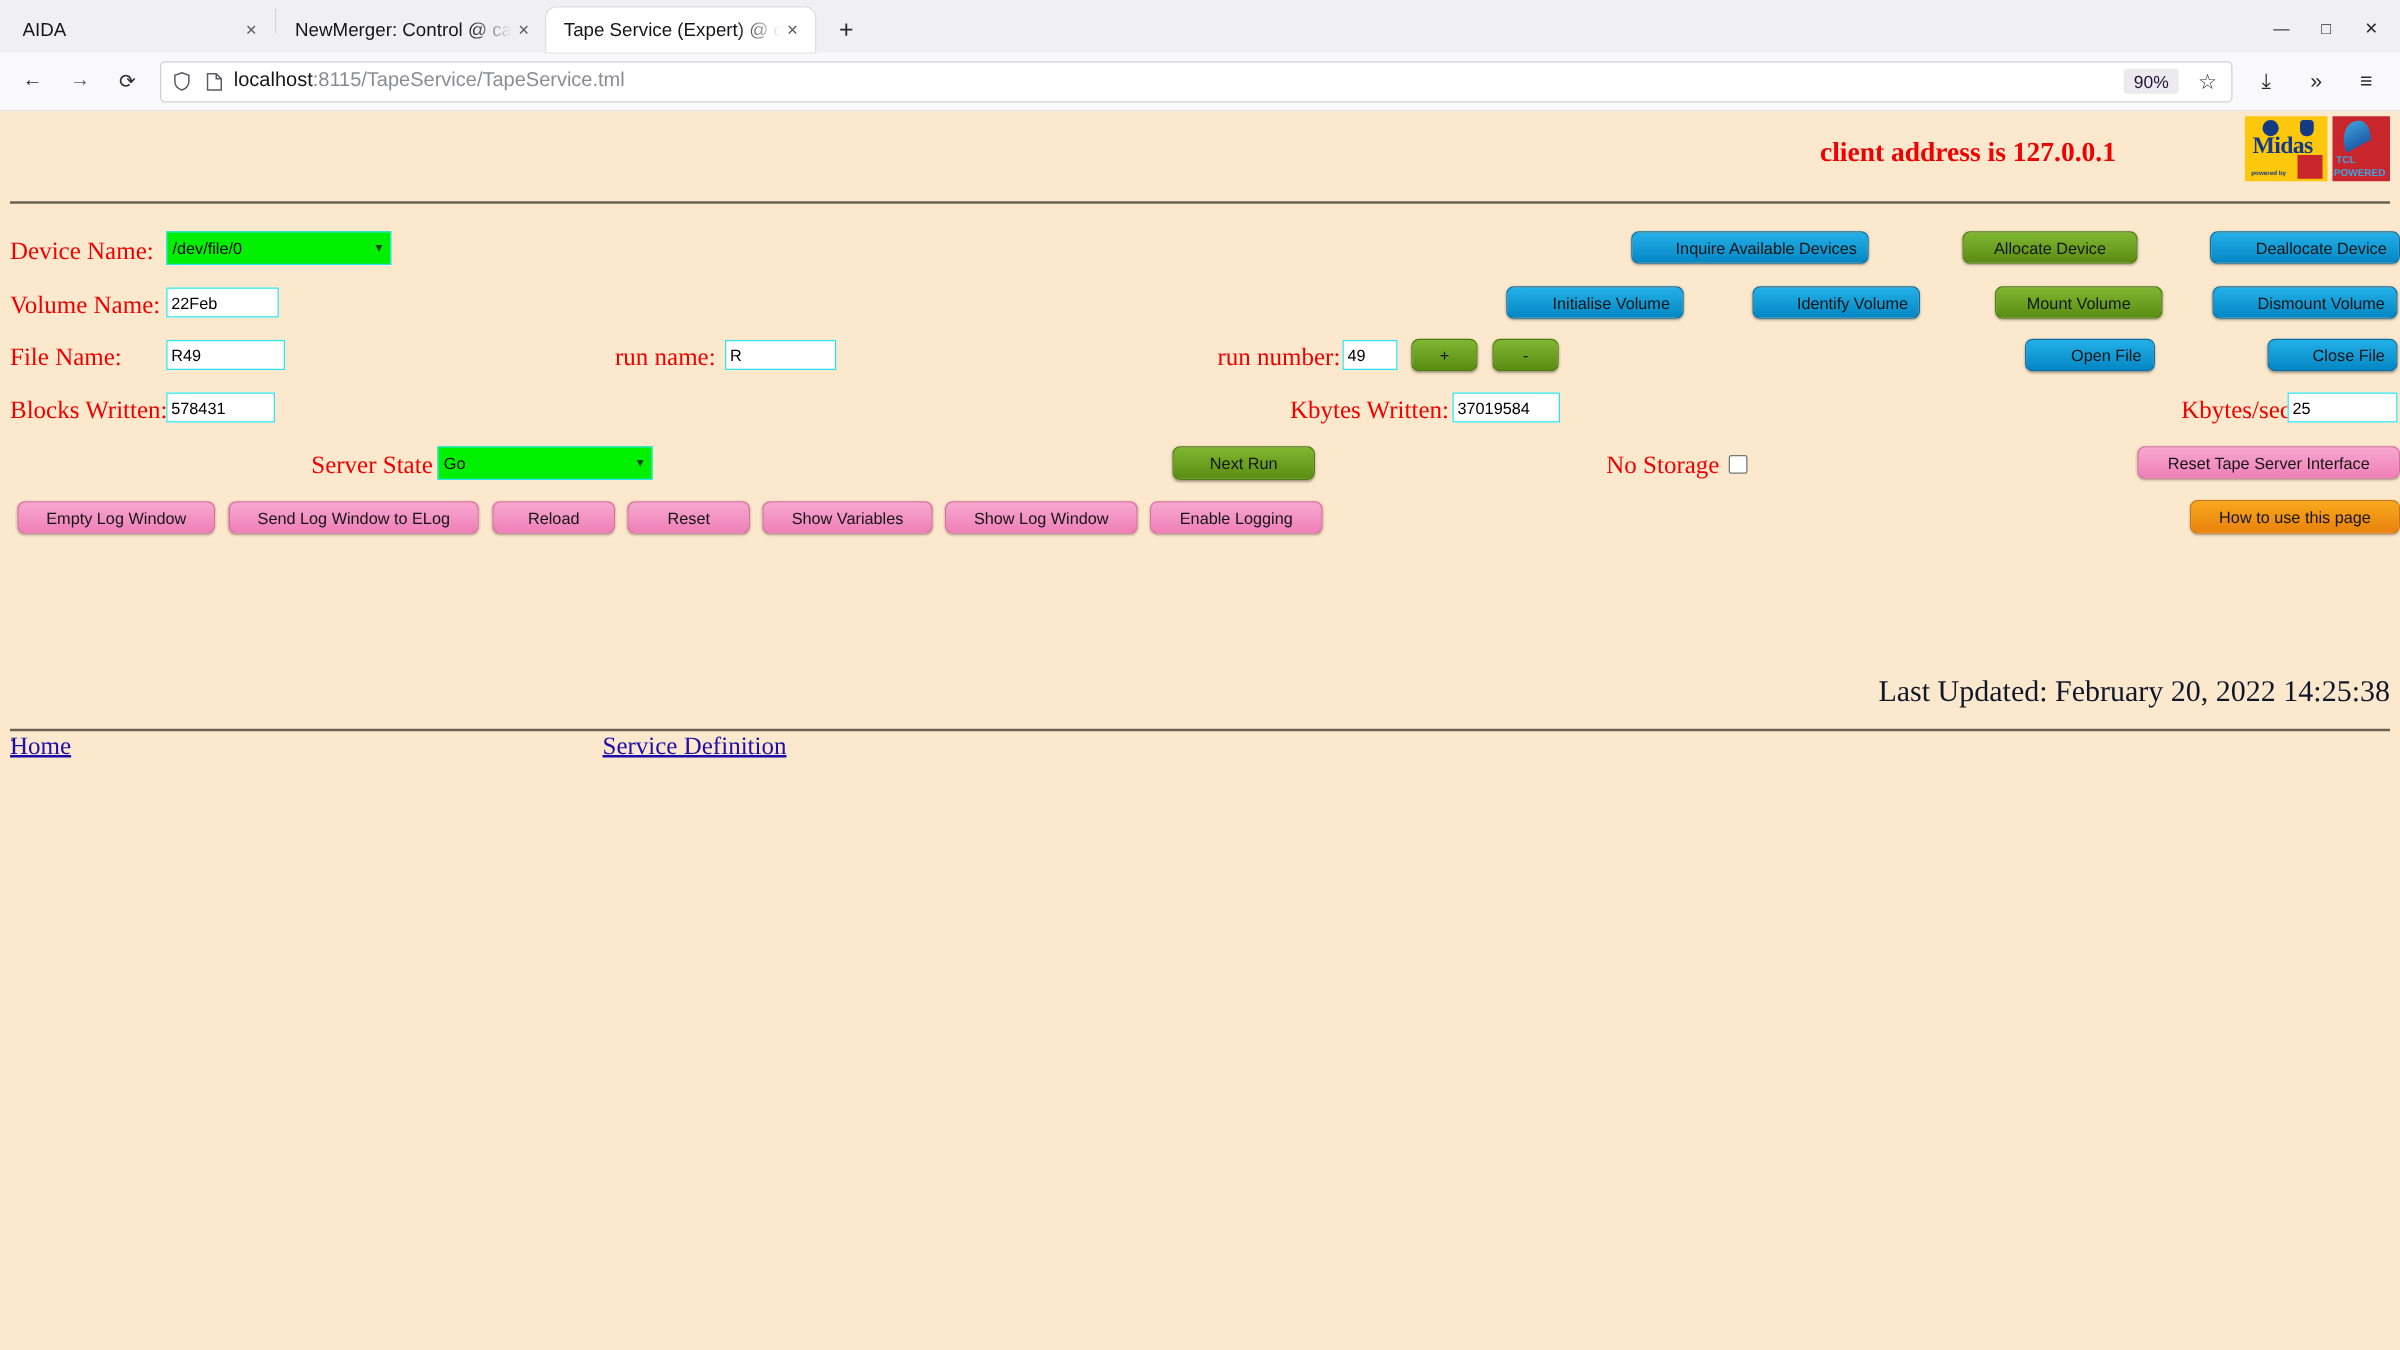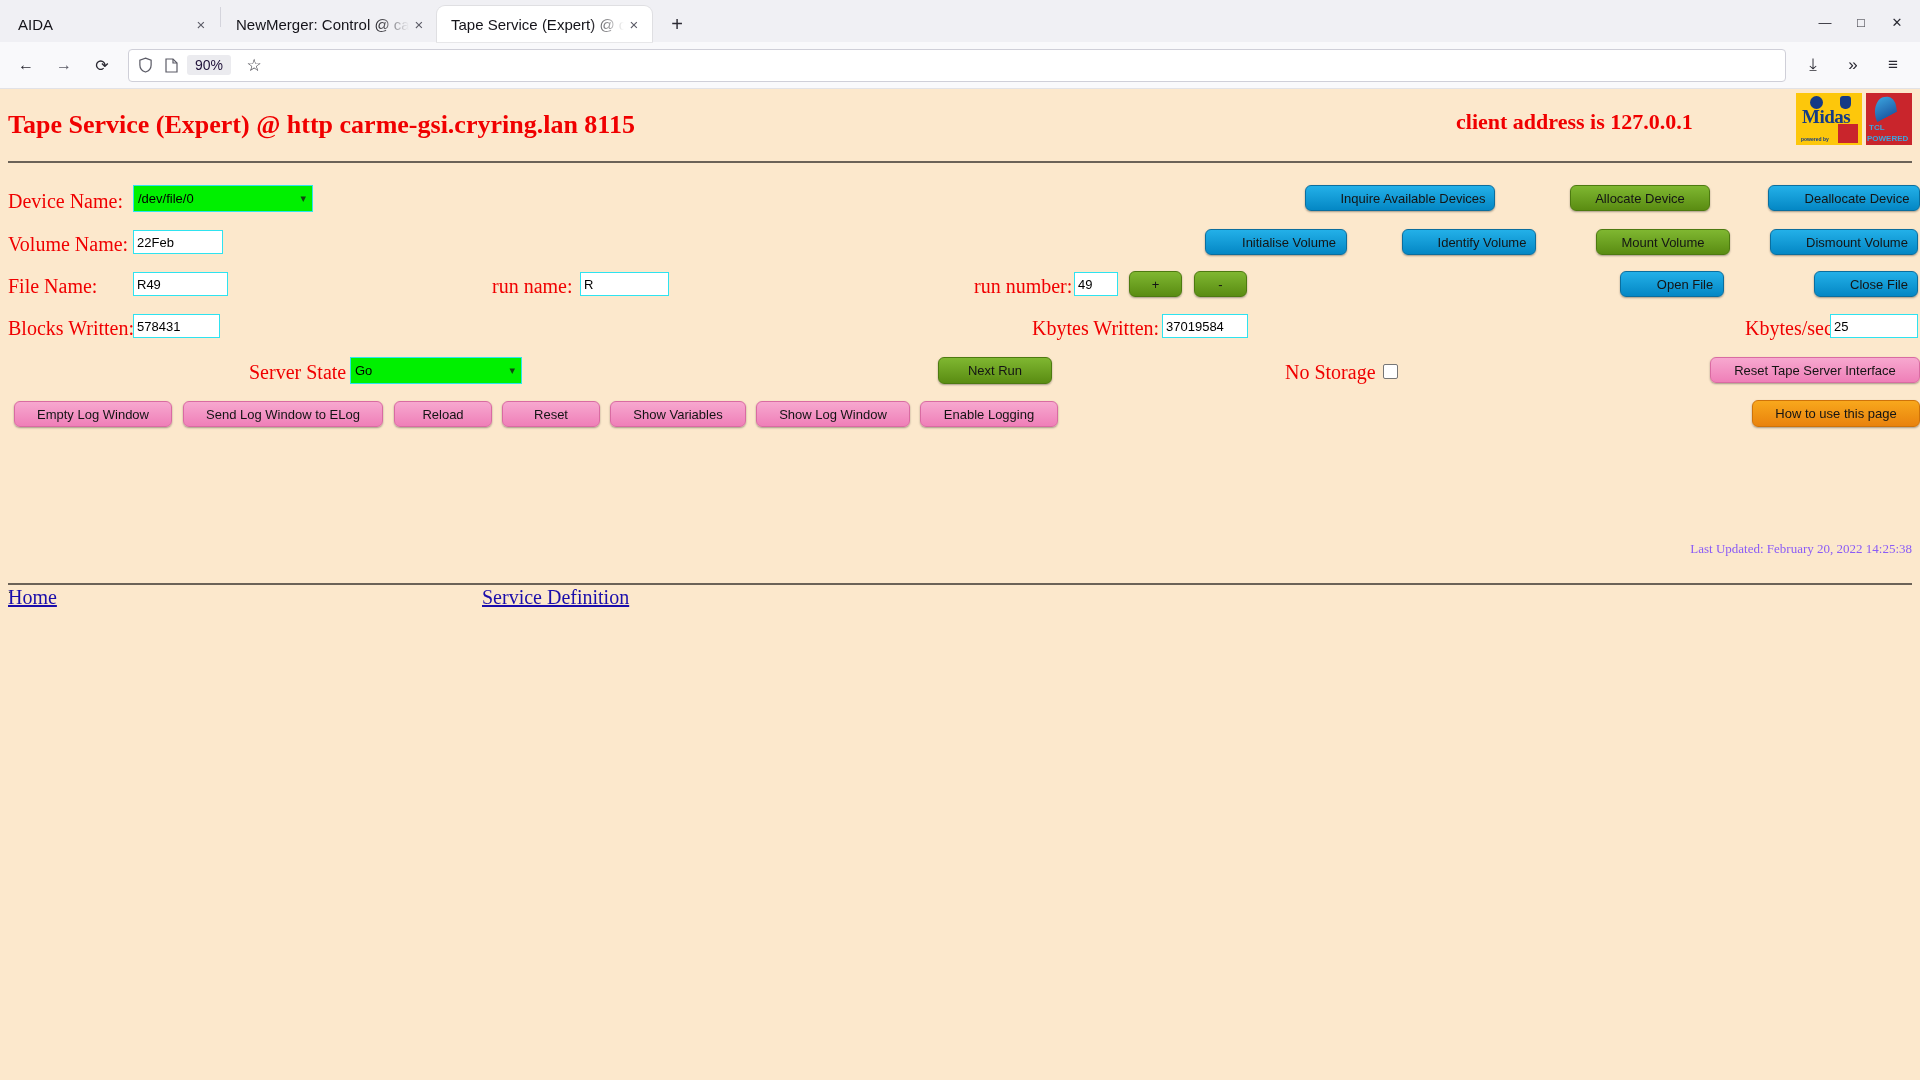--- a/index.html
+++ b/index.html
@@ -109,21 +109,21 @@
   }
   .btn.blue{background:linear-gradient(#23b0e8,#0487c4);border:1px solid #0b6e9e;padding-left:26px;}
   .btn.green{background:linear-gradient(#7fb731,#5a8c12);border:1px solid #4d7a10;}
   .btn.pink{background:linear-gradient(#f7a8cf,#ef7fb8);border:1px solid #d96ba2;}
   .btn.orange{background:linear-gradient(#f8a81c,#e9820d);border:1px solid #cf7309;}
   .btn.pink .blbl, .btn.orange .blbl{color:#141414;}
   .pinkrow .btn{font-family:"Liberation Sans Narrow","Liberation Sans",sans-serif;font-size:13px;}
 
   .chk{width:13px;height:13px;border:1px solid #767676;background:#fff;border-radius:2px;display:inline-block;vertical-align:middle;}
 
-  .lastupd{position:absolute;right:8px;top:452px;color:#8b5cf6;font-family:"Liberation Serif",serif;font-size:13px;}
+  .lastupd{position:absolute;right:8px;top:452px;color:#0f172a;font-family:"Liberation Serif",serif;font-size:24px;}
   hr.rule2{position:absolute;left:8px;right:8px;top:486px;border:none;border-top:2px solid #6b6257;}
   .dot{position:absolute;left:8px;top:492px;font-size:13px;color:#333;font-family:"Liberation Serif",serif;}
   .lnk{color:#1a0dab;font-family:"Liberation Serif",serif;font-size:20px;text-decoration:underline;}
 </style>
 </head>
 <body>
 
 <div class="browser">
 
   <div class="tabstrip">
@@ -159,34 +159,34 @@
         <svg width="15" height="16" viewBox="0 0 16 17">
             <path d="M8 1.2 14 3.4v5c0 4-2.6 6.4-6 7.6-3.4-1.2-6-3.6-6-7.6v-5z" fill="none" stroke="#5b5b66" stroke-width="1.3"></path>
           </svg>
       </span>
       <span class="pageicon">
         <svg width="13" height="15" viewBox="0 0 13 15">
             <path d="M1 1h7l4 4v9H1z" fill="none" stroke="#5b5b66" stroke-width="1.2"></path>
             <path d="M8 1v4h4" fill="none" stroke="#5b5b66" stroke-width="1.2"></path>
           </svg>
       </span>
+      <span class="urltext"><b id="url-host">localhost</b><span id="url-rest">:8115/TapeService/TapeService.tml</span></span>
       <span class="zoombadge">90%</span>
       <span class="starbtn">☆</span>
     </div>
 
     <div class="toolbtn">⤓</div>
     <div class="toolbtn">»</div>
     <div class="toolbtn">≡</div>
   </div>
 </div>
 
 <div class="page">
 
   <div class="hdrrow">
-    <div class="apptitle" style="margin-left:0px;">Tape Service (Expert) @ http carme-gsi.cryring.lan 8115</div>
     <div class="clientaddr">client address is 127.0.0.1</div>
 
     <div class="logos">
       <div class="logo-midas">
         <div class="m-badge"></div>
         <div class="m-badge2"></div>
         <div class="m-word"><span>M</span><span>idas</span></div>
         <div class="m-pow">powered by</div>
         <div class="m-tcl"></div>
       </div>

